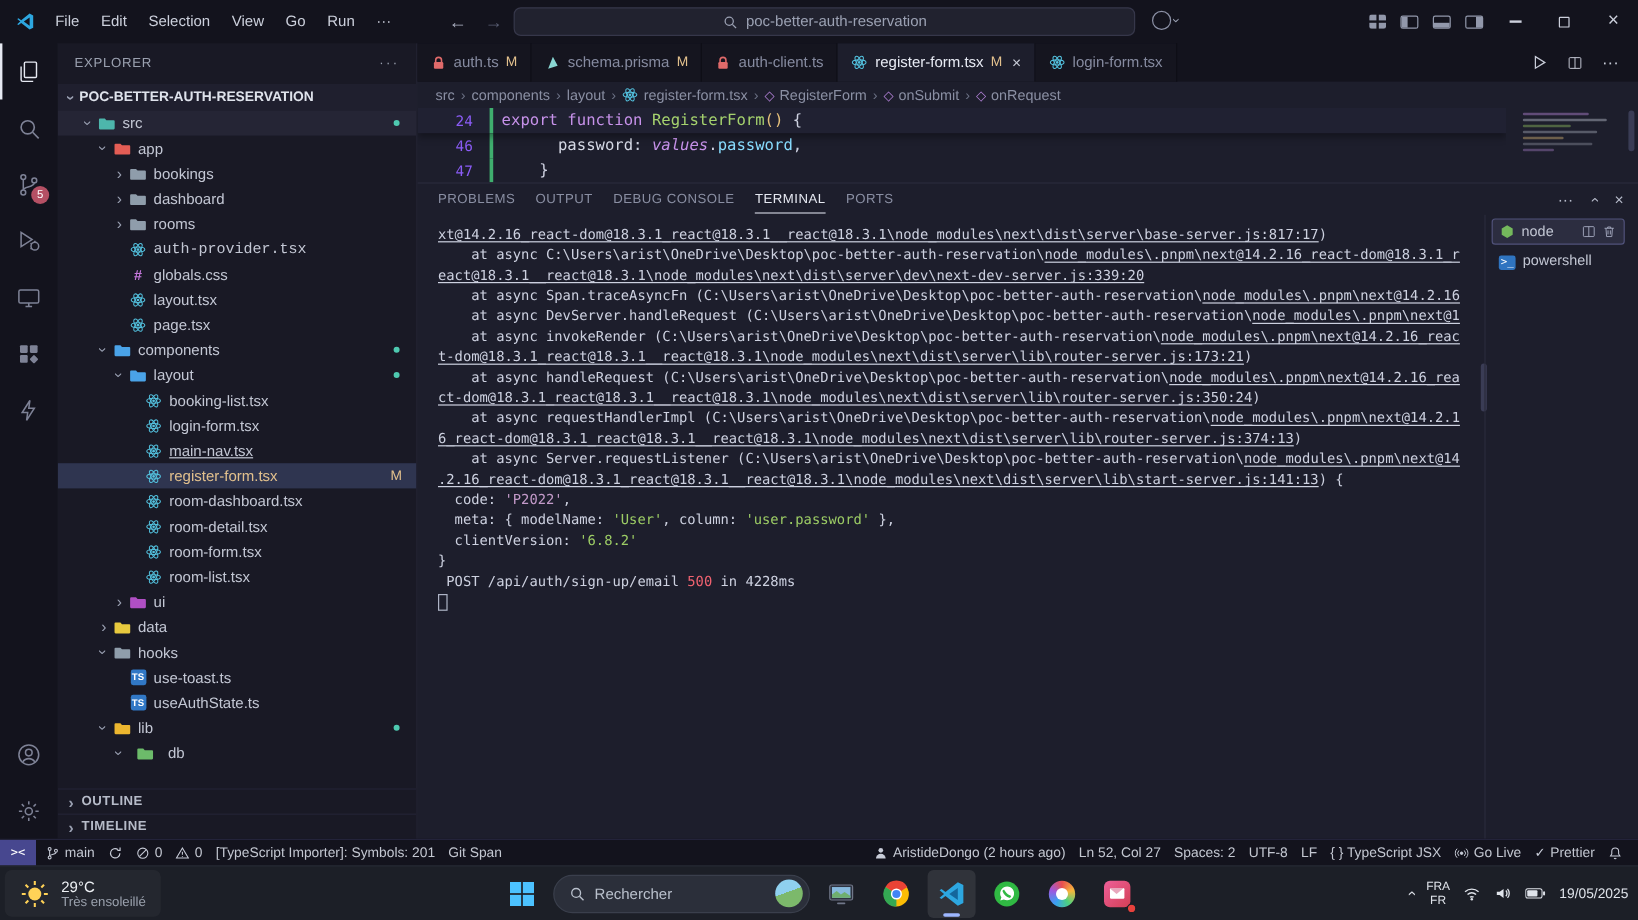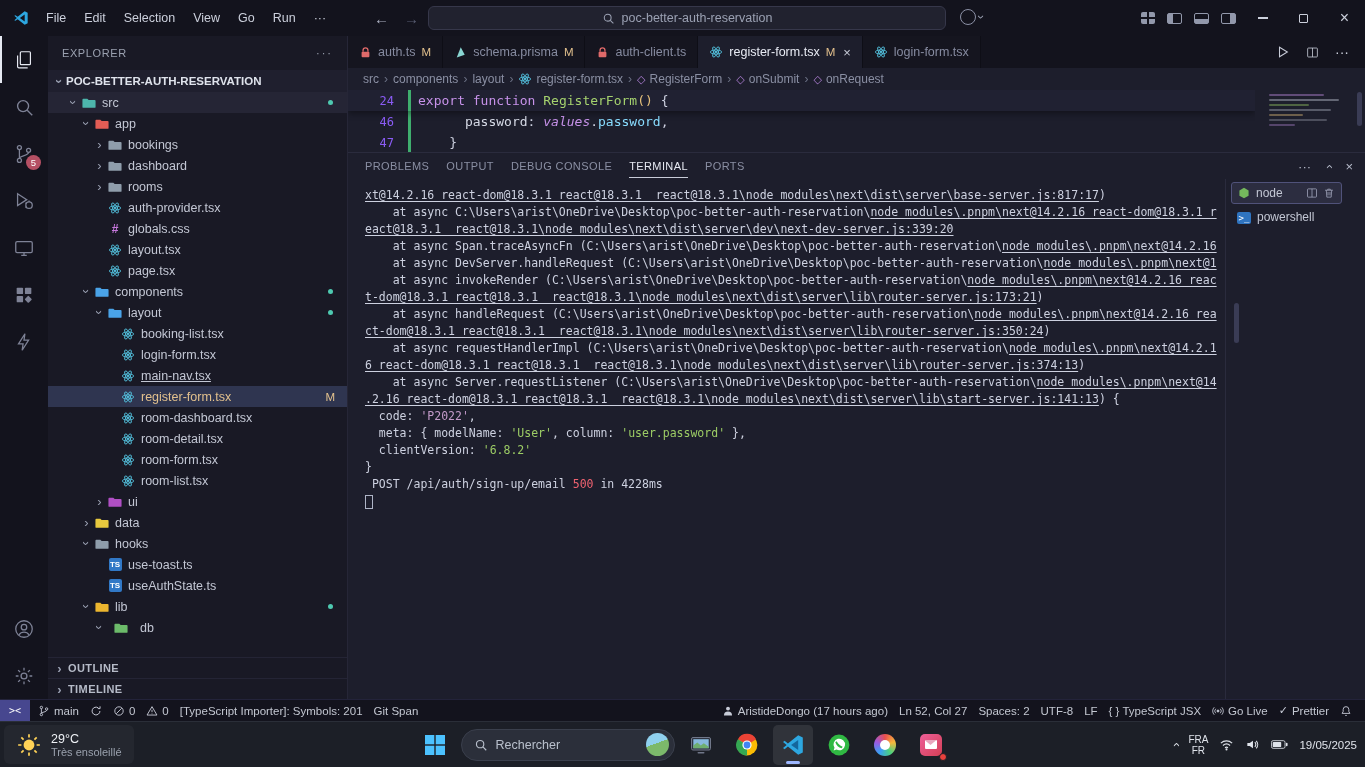--- a/index.html
+++ b/index.html
@@ -90,21 +90,21 @@
 .term-wrap{position:absolute;left:0;right:122px;top:26px;bottom:0;overflow:hidden}
 .term-body{padding:8px 0 0 17px;font-family:"DejaVu Sans Mono",monospace;font-size:11.5px;line-height:17px;color:#cdd1e0}
 .trow{white-space:pre;height:17px}
 .sg-p{color:#cdd1e0}
 .sg-u{color:#cdd1e0;text-decoration:underline;text-underline-offset:2px}
 .sg-s{color:#9ccc65}
 .sg-v{color:#c39ac9}
 .sg-r{color:#ef6270}
 .tcursor{display:inline-block;width:8px;height:14px;border:1px solid #aeb4c6;vertical-align:middle}
 .term-scroll{position:absolute;right:126px;top:150px;width:5px;height:40px;background:#3a3c55;border-radius:3px}
-.term-list{position:absolute;right:18px;top:26px;bottom:0;width:122px;border-left:1px solid #2a2b3d;padding-top:3px}
+.term-list{position:absolute;right:6px;top:26px;bottom:0;width:122px;border-left:1px solid #2a2b3d;padding-top:3px}
 .term-item{height:22px;display:flex;align-items:center;gap:6px;padding:0 6px;margin:0 5px 2px;font-size:12px;color:#c3c7d4;border-radius:3px}
 .term-item.active{background:#2c2d40;border:1px solid #50527a}
 .ti-actions{margin-left:auto;display:flex;gap:5px}
 .ic-ps{width:14px;height:12px;background:#2f74c0;color:#fff;font-size:9px;border-radius:2px;display:inline-flex;align-items:center;justify-content:center;font-family:"DejaVu Sans Mono",monospace}
 
 .statusbar{position:absolute;left:0;right:0;bottom:46px;height:22px;background:#13131d;border-top:1px solid #23233a;display:flex;align-items:center;font-size:11.5px;color:#c3c7d1;z-index:25}
 .remote-badge{width:30px;height:100%;background:#47478f;color:#fff;display:flex;align-items:center;justify-content:center;font-size:10px;font-family:"DejaVu Sans Mono",monospace}
 .sb-left{display:flex;align-items:center;gap:1px;padding-left:3px}
 .sb-right{margin-left:auto;display:flex;align-items:center;gap:1px;padding-right:8px}
 .sb-item{display:flex;align-items:center;gap:4px;padding:0 5px;height:22px}
@@ -310,21 +310,21 @@
         </div>
         <div class="tree-row" style="padding-left: 45px;">
           <span class="chev">›</span>
           <span class="ticon">
             <svg width="14" height="14" viewBox="0 0 16 16">
               <path d="M1.5 3.2h4.6L7.6 4.7h6.9a1 1 0 0 1 1 1v6.8a1 1 0 0 1-1 1h-13a1 1 0 0 1-1-1V4.2a1 1 0 0 1 1-1z" fill="#8f9dab"></path>
             </svg>
           </span>
           <span class="tlabel">rooms</span>
         </div>
-        <div class="tree-row" style="padding-left: 45px;">
+        <div class="tree-row" style="padding-left: 45px; font-family: Liberation Mono, monospace;">
           <span class="chev none">›</span>
           <span class="ticon">
             <svg width="14" height="14" viewBox="0 0 16 16">
               <g fill="none" stroke="#53c1de">
                 <ellipse cx="8" cy="8" rx="6.5" ry="2.4"></ellipse>
                 <ellipse cx="8" cy="8" rx="6.5" ry="2.4" transform="rotate(60 8 8)"></ellipse>
                 <ellipse cx="8" cy="8" rx="6.5" ry="2.4" transform="rotate(120 8 8)"></ellipse>
               </g>
               <circle cx="8" cy="8" r="1.3" fill="#53c1de"></circle>
             </svg>
@@ -821,21 +821,21 @@
         </div>
       </div>
     <div class="sb-right" id="sb-right">
         <div class="sb-item">
           <span class="sb-ic">
             <svg width="12" height="12" viewBox="0 0 16 16" fill="#c8ccd8">
               <circle cx="8" cy="4.8" r="2.6"></circle>
               <path d="M2.6 14a5.4 5.4 0 0 1 10.8 0z"></path>
             </svg>
           </span>
-          <span>AristideDongo (17 hours ago)</span>
+          <span>AristideDongo (2 hours ago)</span>
         </div>
         <div class="sb-item">
           <span>Ln 52, Col 27</span>
         </div>
         <div class="sb-item">
           <span>Spaces: 2</span>
         </div>
         <div class="sb-item">
           <span>UTF-8</span>
         </div>

